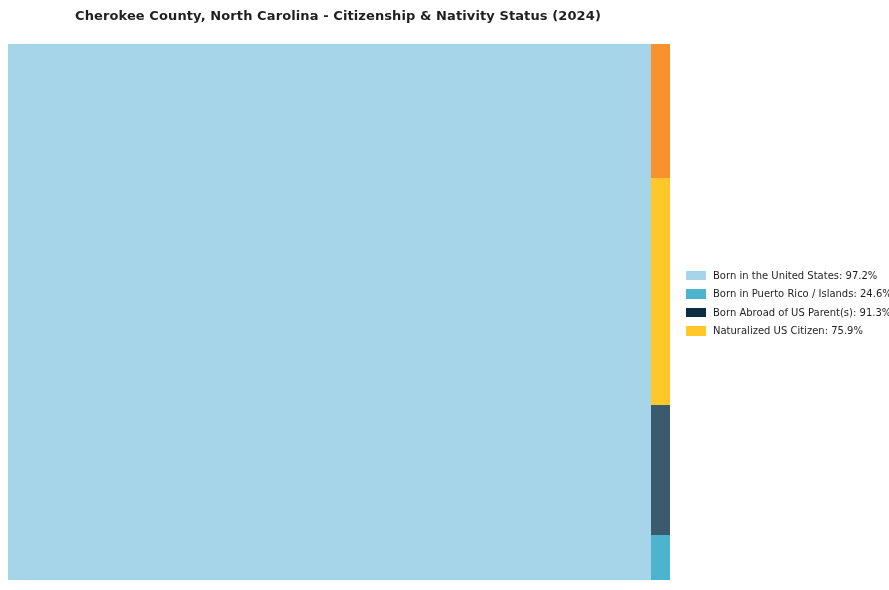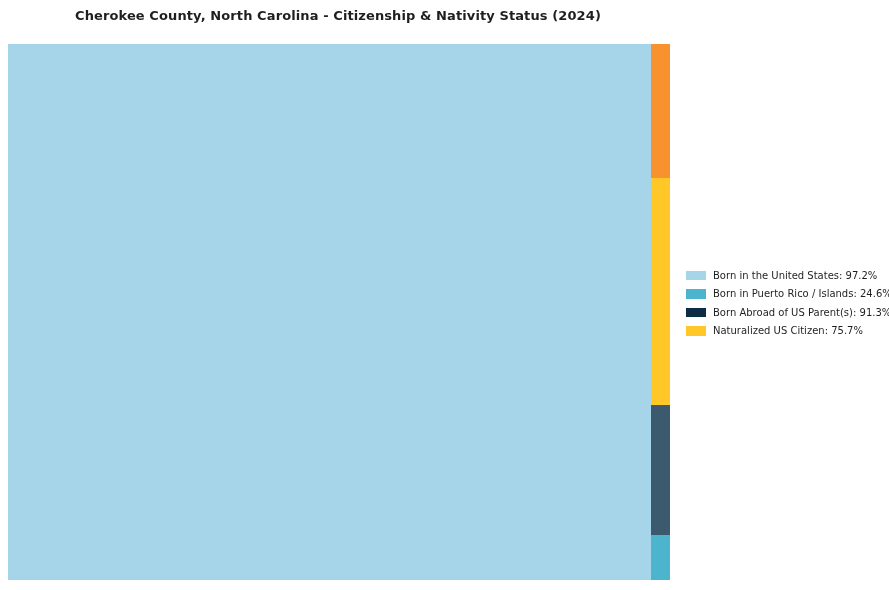--- a/index.html
+++ b/index.html
@@ -103,17 +103,17 @@
       <div class="legend-row">
         <span class="legend-swatch" style="background: rgb(76, 180, 204);"></span>
         <span class="legend-label">Born in Puerto Rico / Islands: 24.6%</span>
       </div>
       <div class="legend-row">
         <span class="legend-swatch" style="background: rgb(13, 45, 68);"></span>
         <span class="legend-label">Born Abroad of US Parent(s): 91.3%</span>
       </div>
       <div class="legend-row">
         <span class="legend-swatch" style="background: rgb(255, 200, 40);"></span>
-        <span class="legend-label">Naturalized US Citizen: 75.7%</span>
+        <span class="legend-label">Naturalized US Citizen: 75.9%</span>
       </div>
     </div>
 
 </div>
 
 </body></html>

